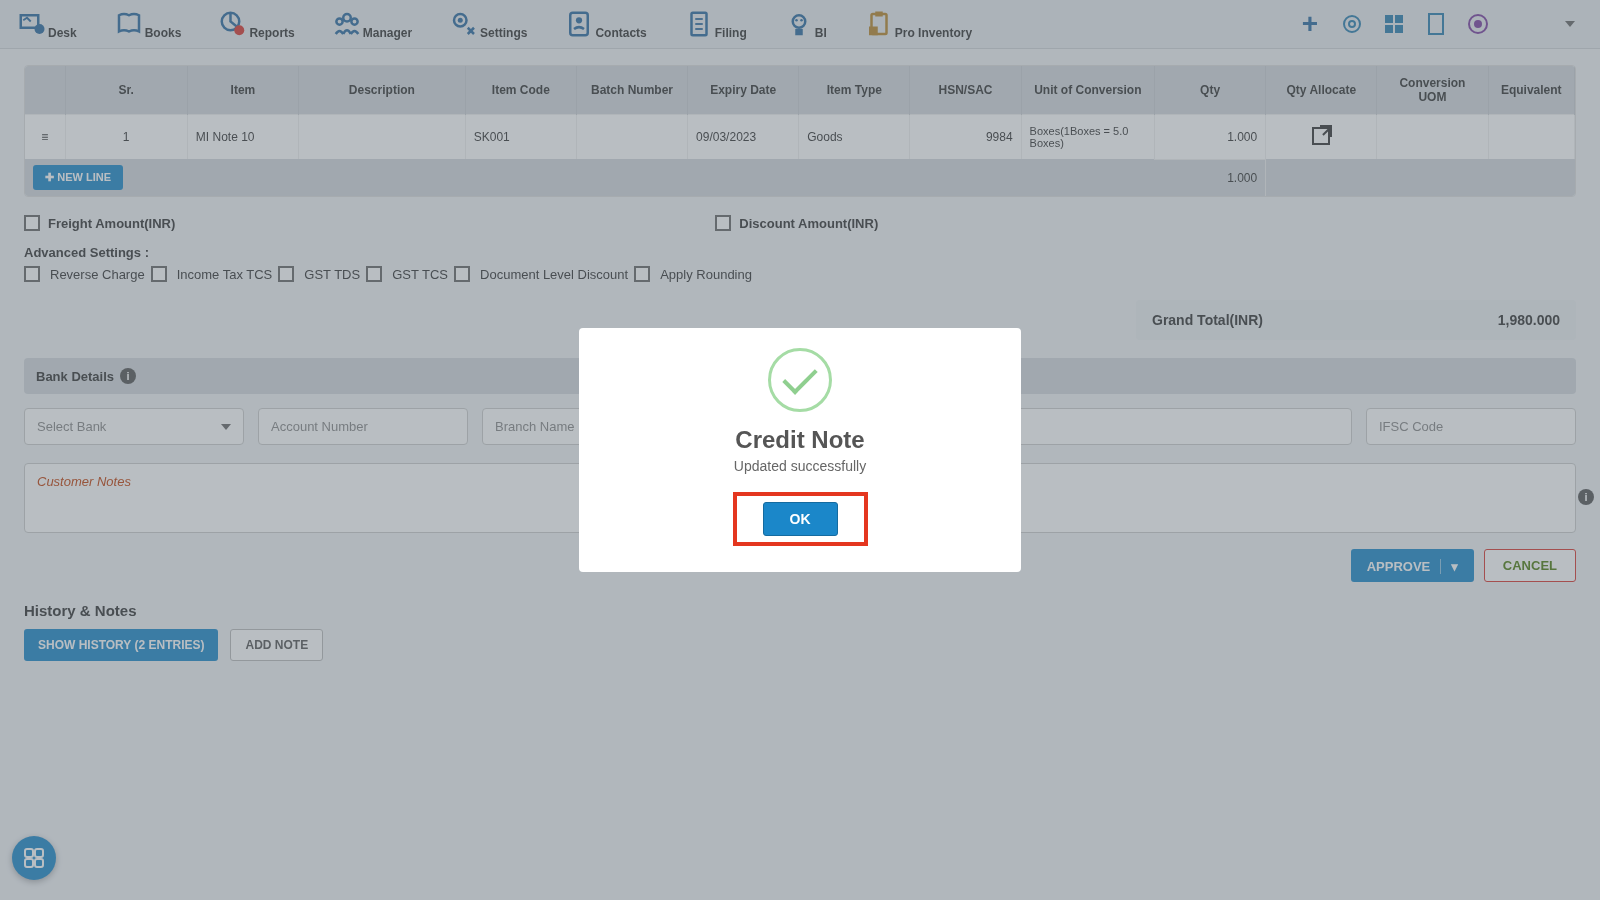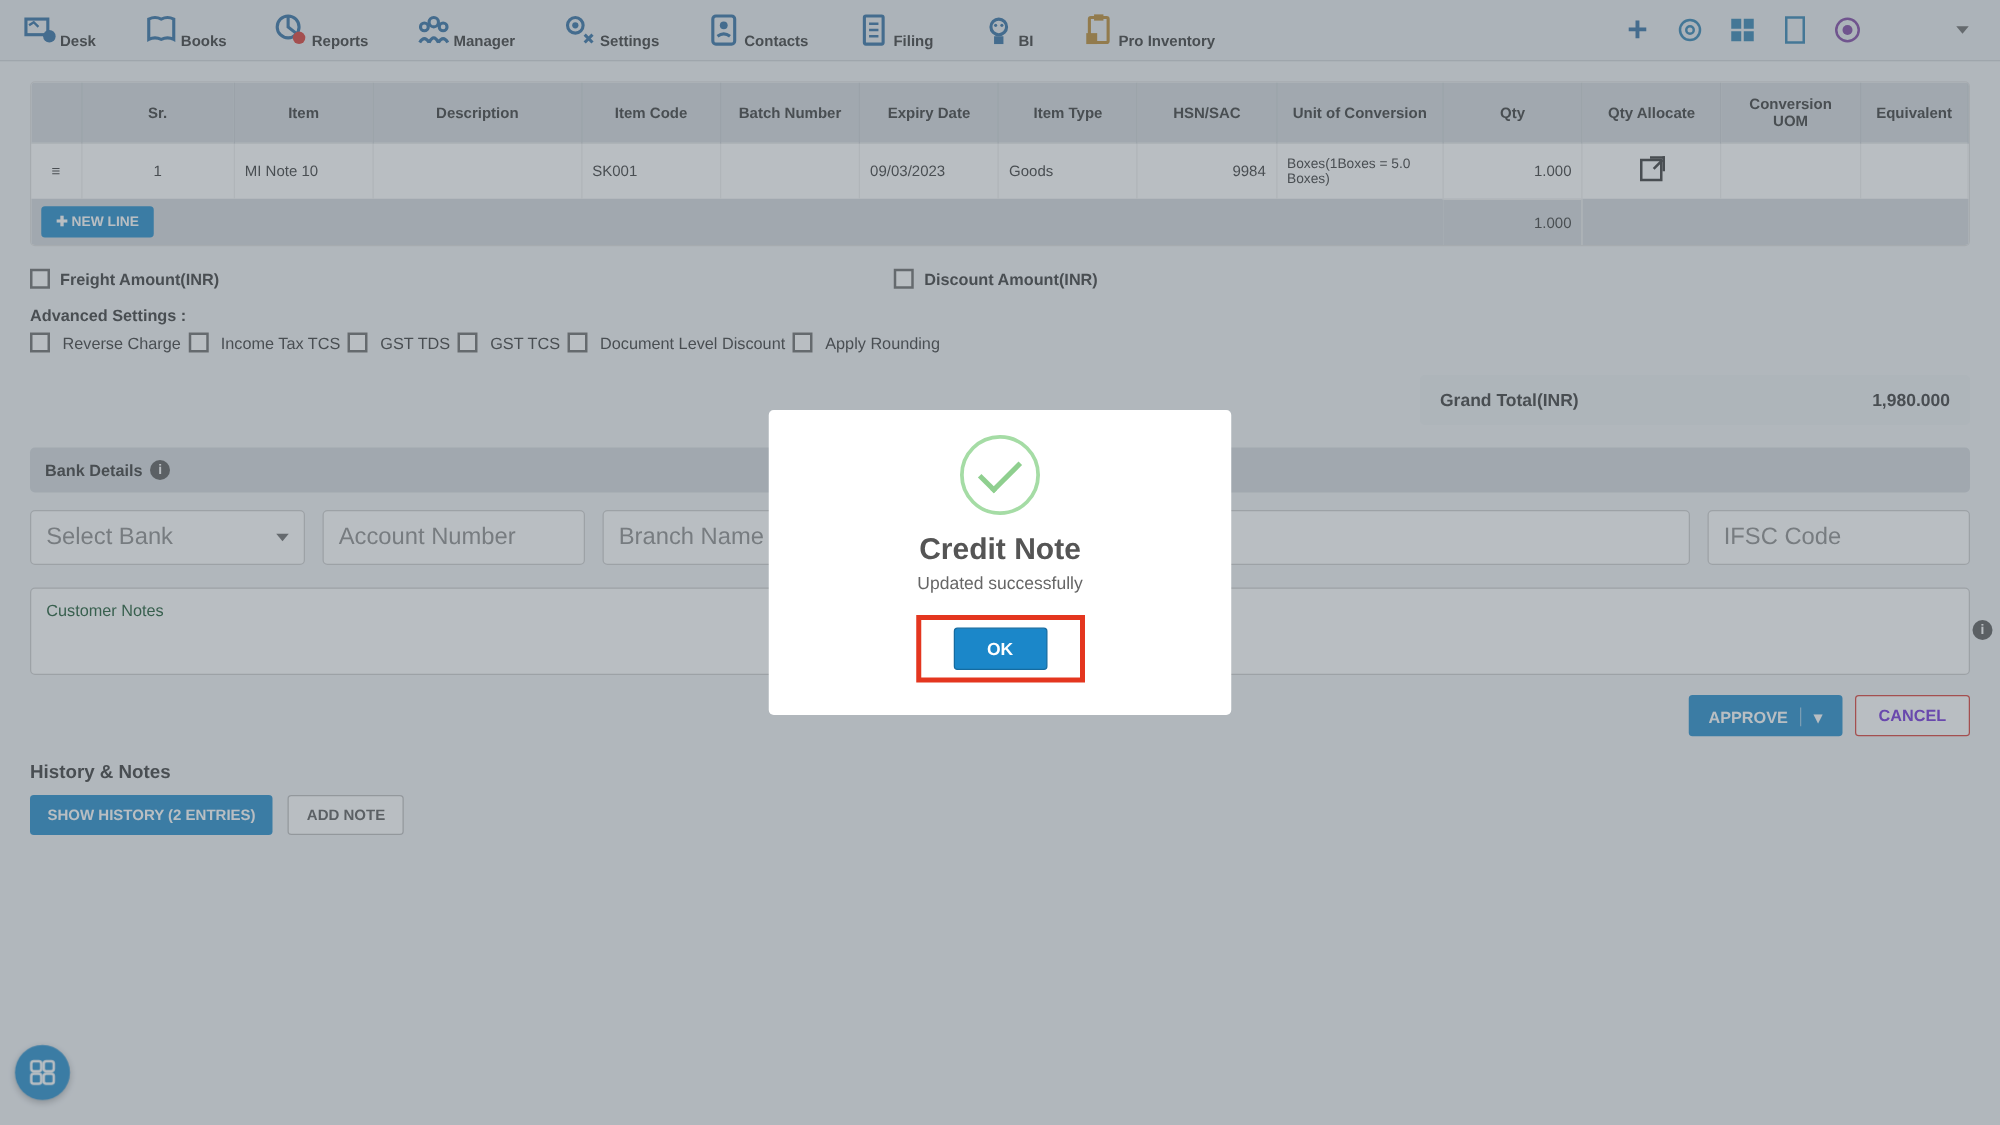--- a/index.html
+++ b/index.html
@@ -34,42 +34,42 @@
 .adv-label { font-weight: 700; margin-bottom: 6px; }
 .adv-settings { display: flex; flex-direction: row; gap: 6px; margin-bottom: 18px; }
 .adv-item { display: flex; align-items: center; gap: 10px; font-size: 13px; }
 
 .grand-total { float: right; width: 440px; background: #ebeef0; border-radius: 4px; padding: 12px 16px; display: flex; justify-content: space-between; font-weight: 700; font-size: 14px; margin-bottom: 18px; }
 
 .section-head { background: #d3d8dc; padding: 10px 12px; border-radius: 4px; font-weight: 700; margin-bottom: 14px; clear: both; display: flex; align-items: center; gap: 6px; }
 .info-dot { display: inline-flex; width: 16px; height: 16px; border-radius: 50%; background: #555; color: #fff; align-items: center; justify-content: center; font-size: 11px; font-weight: 900; }
 
 .bank-row { display: flex; gap: 14px; margin-bottom: 18px; }
-.input, .select { flex: 1; border: 1px solid #ccc; border-radius: 4px; padding: 10px 12px; font-size: 19px; color: #888; background: #fff; }
+.input, .select { flex: 1; border: 1px solid #ccc; border-radius: 4px; padding: 10px 12px; font-size: 13px; color: #888; background: #fff; }
 .select { display: flex; justify-content: space-between; align-items: center; max-width: 220px; }
 .caret-down { width: 0; height: 0; border-left: 5px solid transparent; border-right: 5px solid transparent; border-top: 6px solid #666; }
 
 .notes-row { display: flex; gap: 18px; margin-bottom: 16px; position: relative; }
-.textarea { flex: 1; border: 1px solid #ccc; border-radius: 4px; padding: 10px 12px; font-size: 13px; color: #14532d; background: #fff; min-height: 70px; }
+.textarea { flex: 1; border: 1px solid #ccc; border-radius: 4px; padding: 10px 12px; font-size: 13px; color: #c2410c; background: #fff; min-height: 70px; font-style: italic; }
 .info-side { position: absolute; right: -18px; top: 26px; }
 
 .actions { display: flex; justify-content: flex-end; gap: 10px; margin-bottom: 20px; }
 .btn-approve { background: #1b87c9; color: #fff; border: none; border-radius: 3px; padding: 8px 16px; font-weight: 700; font-size: 13px; cursor: pointer; display: flex; align-items: flex-end; }
 .btn-approve .dd { border-left: 1px solid rgba(255,255,255,0.5); margin-left: 10px; padding-left: 10px; }
-.btn-cancel { background: #fff; color: #6d28d9; border: 1px solid #d9362e; border-radius: 3px; padding: 8px 18px; font-weight: 700; font-size: 13px; cursor: pointer; }
+.btn-cancel { background: #fff; color: #4d7c0f; border: 1px solid #d9362e; border-radius: 3px; padding: 8px 18px; font-weight: 700; font-size: 13px; cursor: pointer; }
 
 .history-head { font-weight: 700; font-size: 15px; margin-bottom: 10px; }
 .history-row { display: flex; gap: 12px; }
 .btn-show-hist { background: #1b87c9; color: #fff; border: none; border-radius: 3px; padding: 8px 14px; font-weight: 700; font-size: 12px; cursor: pointer; }
 .btn-add-note { background: #fff; color: #555; border: 1px solid #bbb; border-radius: 3px; padding: 8px 14px; font-weight: 700; font-size: 12px; cursor: pointer; }
 
 .fab { position: fixed; bottom: 20px; left: 12px; width: 44px; height: 44px; border-radius: 50%; background: #1b87c9; color: #fff; display: flex; align-items: center; justify-content: center; font-size: 20px; box-shadow: 0 2px 6px rgba(0,0,0,0.3); }
 
 .overlay { position: fixed; inset: 0; background: rgba(100,110,120,0.45); display: flex; align-items: center; justify-content: center; }
-.modal { background: #fff; border-radius: 4px; width: 370px; padding: 20px 24px 26px; text-align: center; }
+.modal { background: #fff; border-radius: 4px; width: 442px; padding: 20px 24px 26px; text-align: center; }
 .check-circle { width: 64px; height: 64px; border: 3px solid #a5dca5; border-radius: 50%; margin: 0 auto 14px; display: flex; align-items: center; justify-content: center; }
 .check-mark { width: 32px; height: 18px; border-left: 4px solid #8fcf8f; border-bottom: 4px solid #8fcf8f; transform: rotate(-45deg); margin-top: -6px; }
 .modal-title { font-size: 24px; font-weight: 600; color: #555; margin-bottom: 4px; }
 .modal-msg { font-size: 14px; color: #666; margin-bottom: 18px; }
 .ok-wrap { border: 4px solid #e4361f; display: inline-block; padding: 6px 26px; }
 .btn-ok { background: #1b87c9; color: #fff; border: 1px solid #156ba0; border-radius: 3px; padding: 8px 26px; font-weight: 600; font-size: 14px; cursor: pointer; }
 
 svg.nav-svg { width: 30px; height: 30px; }
 </style>
 </head>

